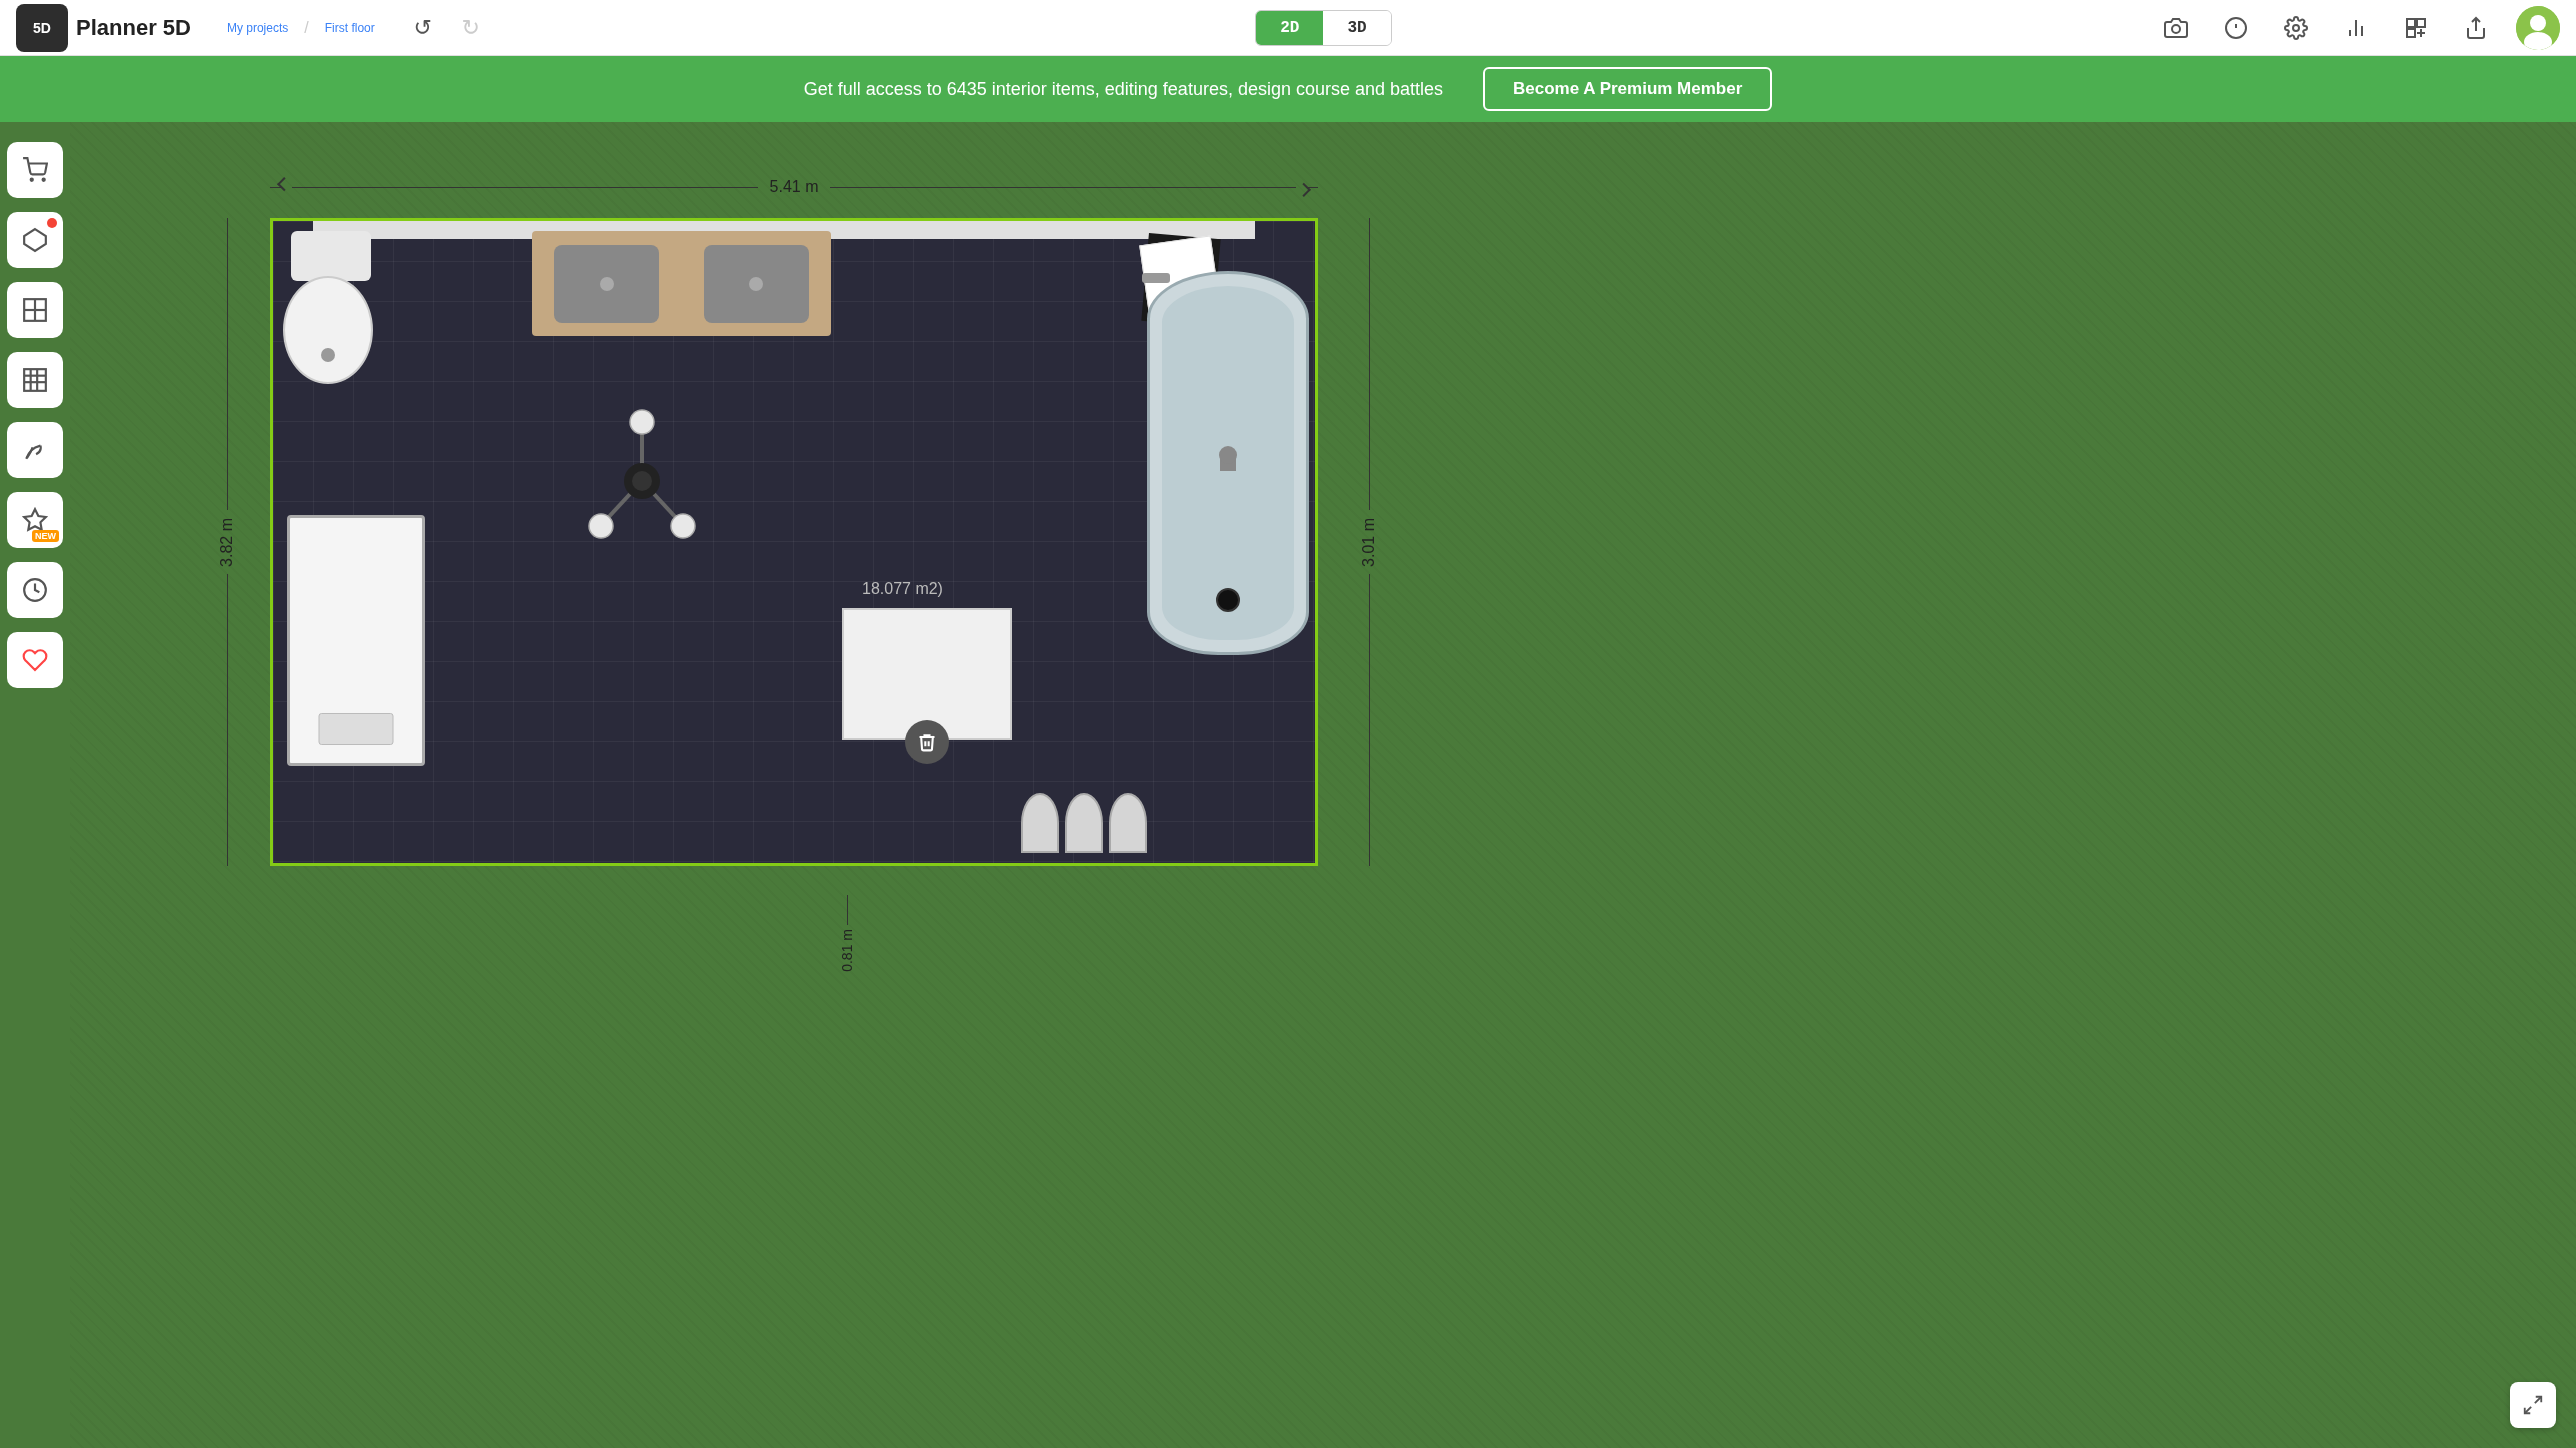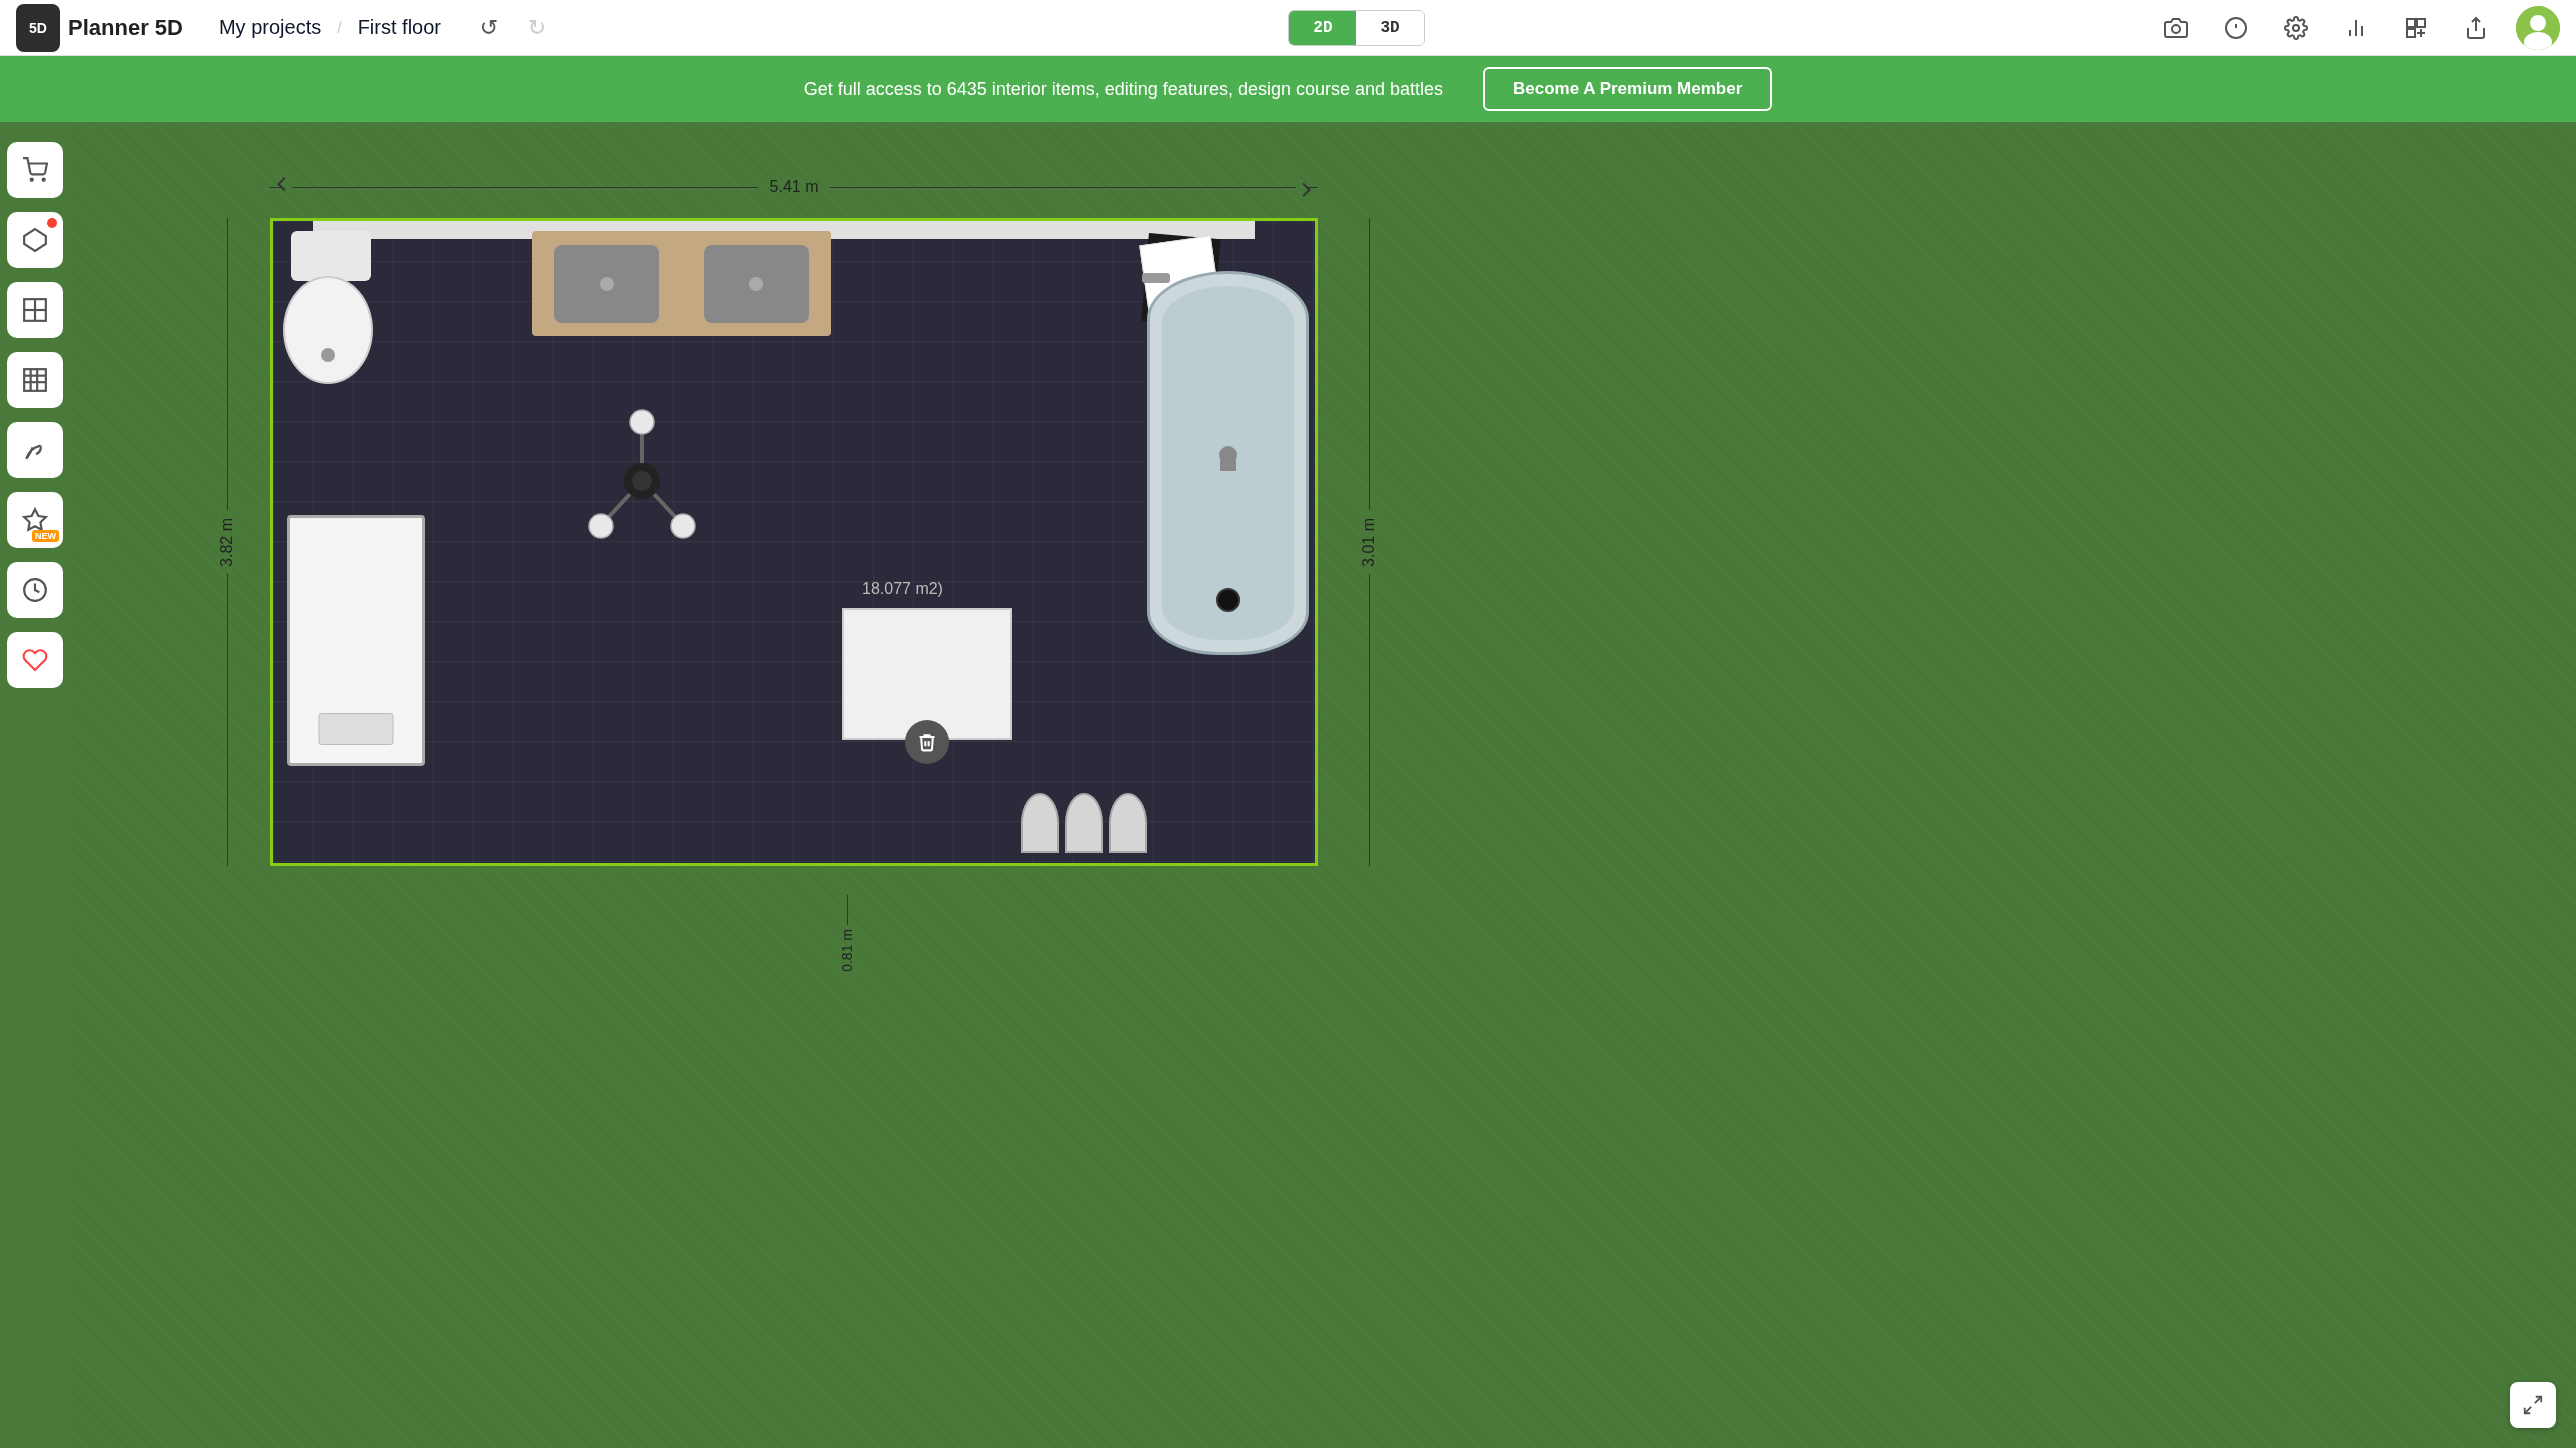--- a/index.html
+++ b/index.html
@@ -5,23 +5,23 @@
     * { margin: 0; padding: 0; box-sizing: border-box; }
     body { width: 2576px; height: 1449px; overflow: hidden; font-family: -apple-system, BlinkMacSystemFont, 'Segoe UI', sans-serif; background: #4a7a3a; }
 
     
     .header {
       position: absolute; top: 0; left: 0; right: 0; height: 56px;
       background: #fff; display: flex; align-items: center; padding: 0 16px;
       border-bottom: 1px solid #e0e0e0; z-index: 100;
     }
     .logo { display: flex; align-items: center; gap: 8px; margin-right: 24px; }
-    .logo-box { width: 44px; height: 48px; background: #2d2d2d; border-radius: 8px; display: flex; align-items: center; justify-content: center; color: #fff; font-weight: bold; font-size: 14px; }
+    .logo-box { width: 52px; height: 48px; background: #2d2d2d; border-radius: 8px; display: flex; align-items: center; justify-content: center; color: #fff; font-weight: bold; font-size: 14px; }
     .logo-text { font-size: 22px; font-weight: 700; color: #222; }
-    .nav-btn { background: none; border: none; cursor: pointer; font-size: 20px; color: #0f172a; padding: 6px 12px; }
+    .nav-btn { background: none; border: none; cursor: pointer; font-size: 12px; color: #3b82f6; padding: 6px 12px; }
     .separator { color: #ccc; margin: 0 4px; }
     .header-center { flex: 1; display: flex; align-items: center; justify-content: center; gap: 0; }
     .view-toggle { display: flex; border-radius: 6px; overflow: hidden; border: 1px solid #ccc; }
     .view-btn { padding: 8px 24px; font-size: 16px; font-weight: 600; cursor: pointer; border: none; font-family: Liberation Mono, monospace; }
     .view-btn.active { background: #4caf50; color: #fff; }
     .view-btn.inactive { background: #fff; color: #333; }
     .header-tools { display: flex; align-items: center; gap: 20px; margin-left: auto; }
     .tool-icon { width: 40px; height: 40px; display: flex; align-items: center; justify-content: center; cursor: pointer; color: #555; font-size: 20px; border-radius: 6px; }
     .avatar { width: 44px; height: 44px; border-radius: 50%; background: #8bc34a; display: flex; align-items: center; justify-content: center; overflow: hidden; cursor: pointer; }
 

